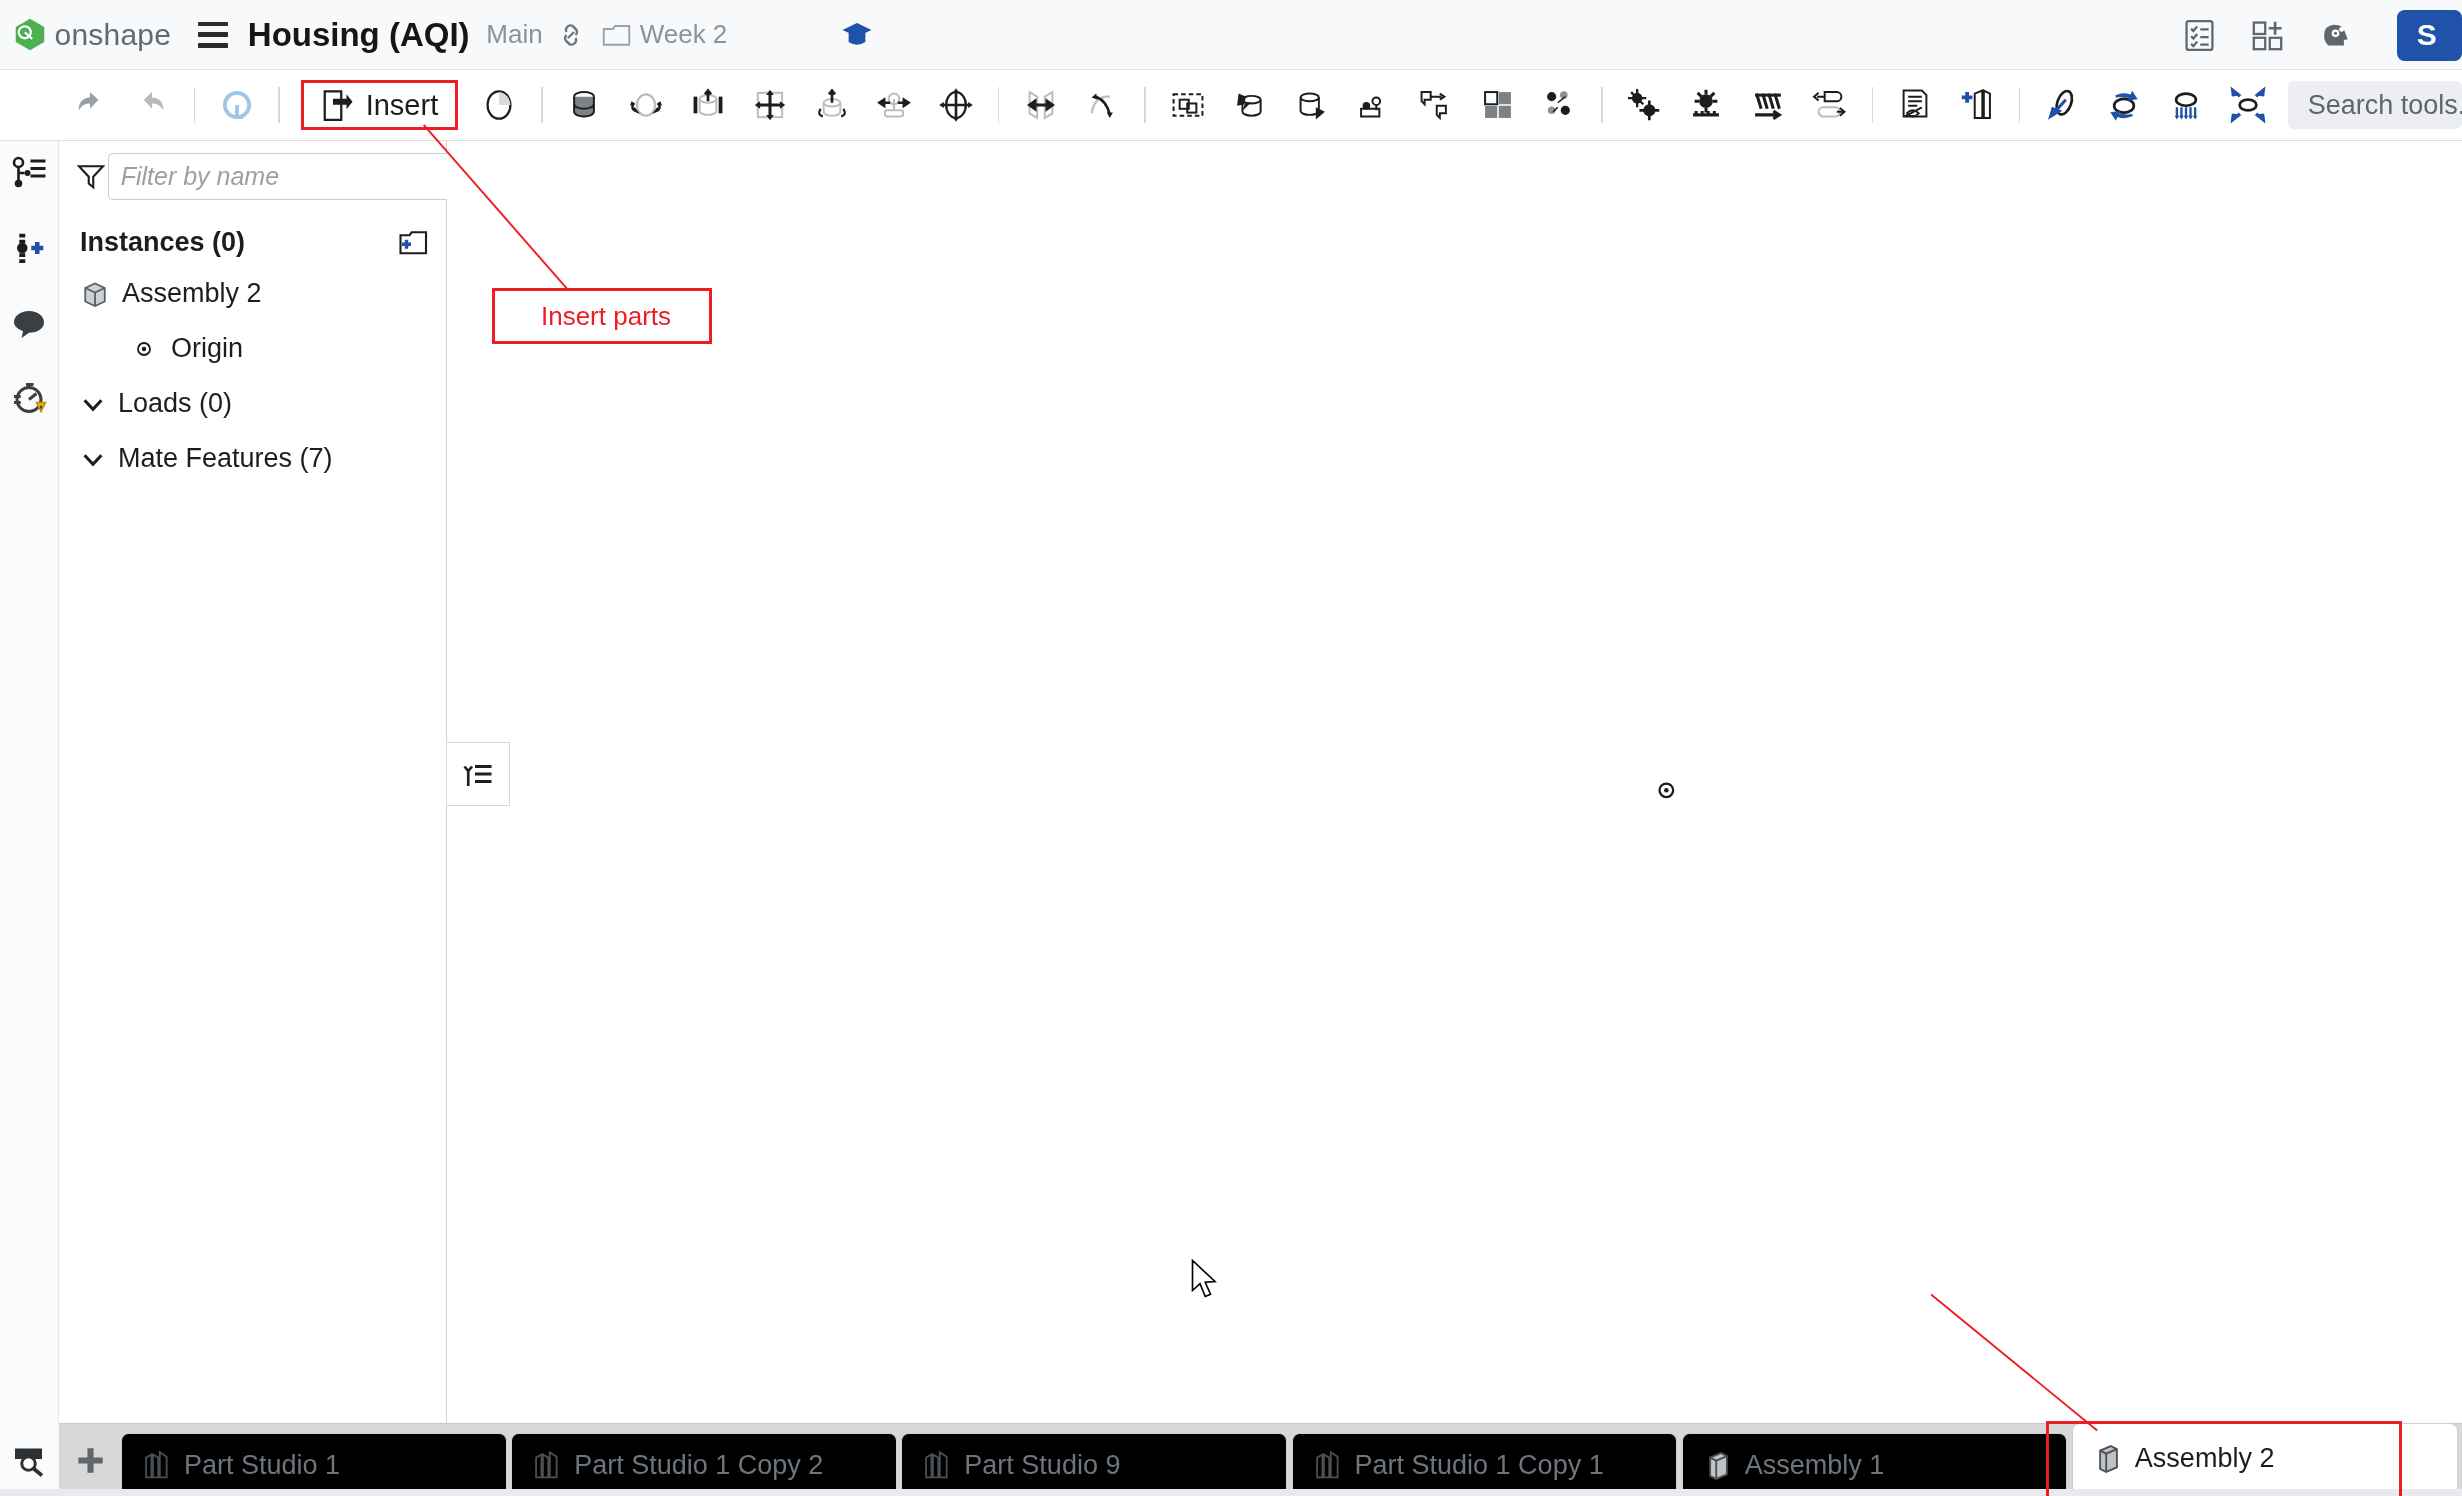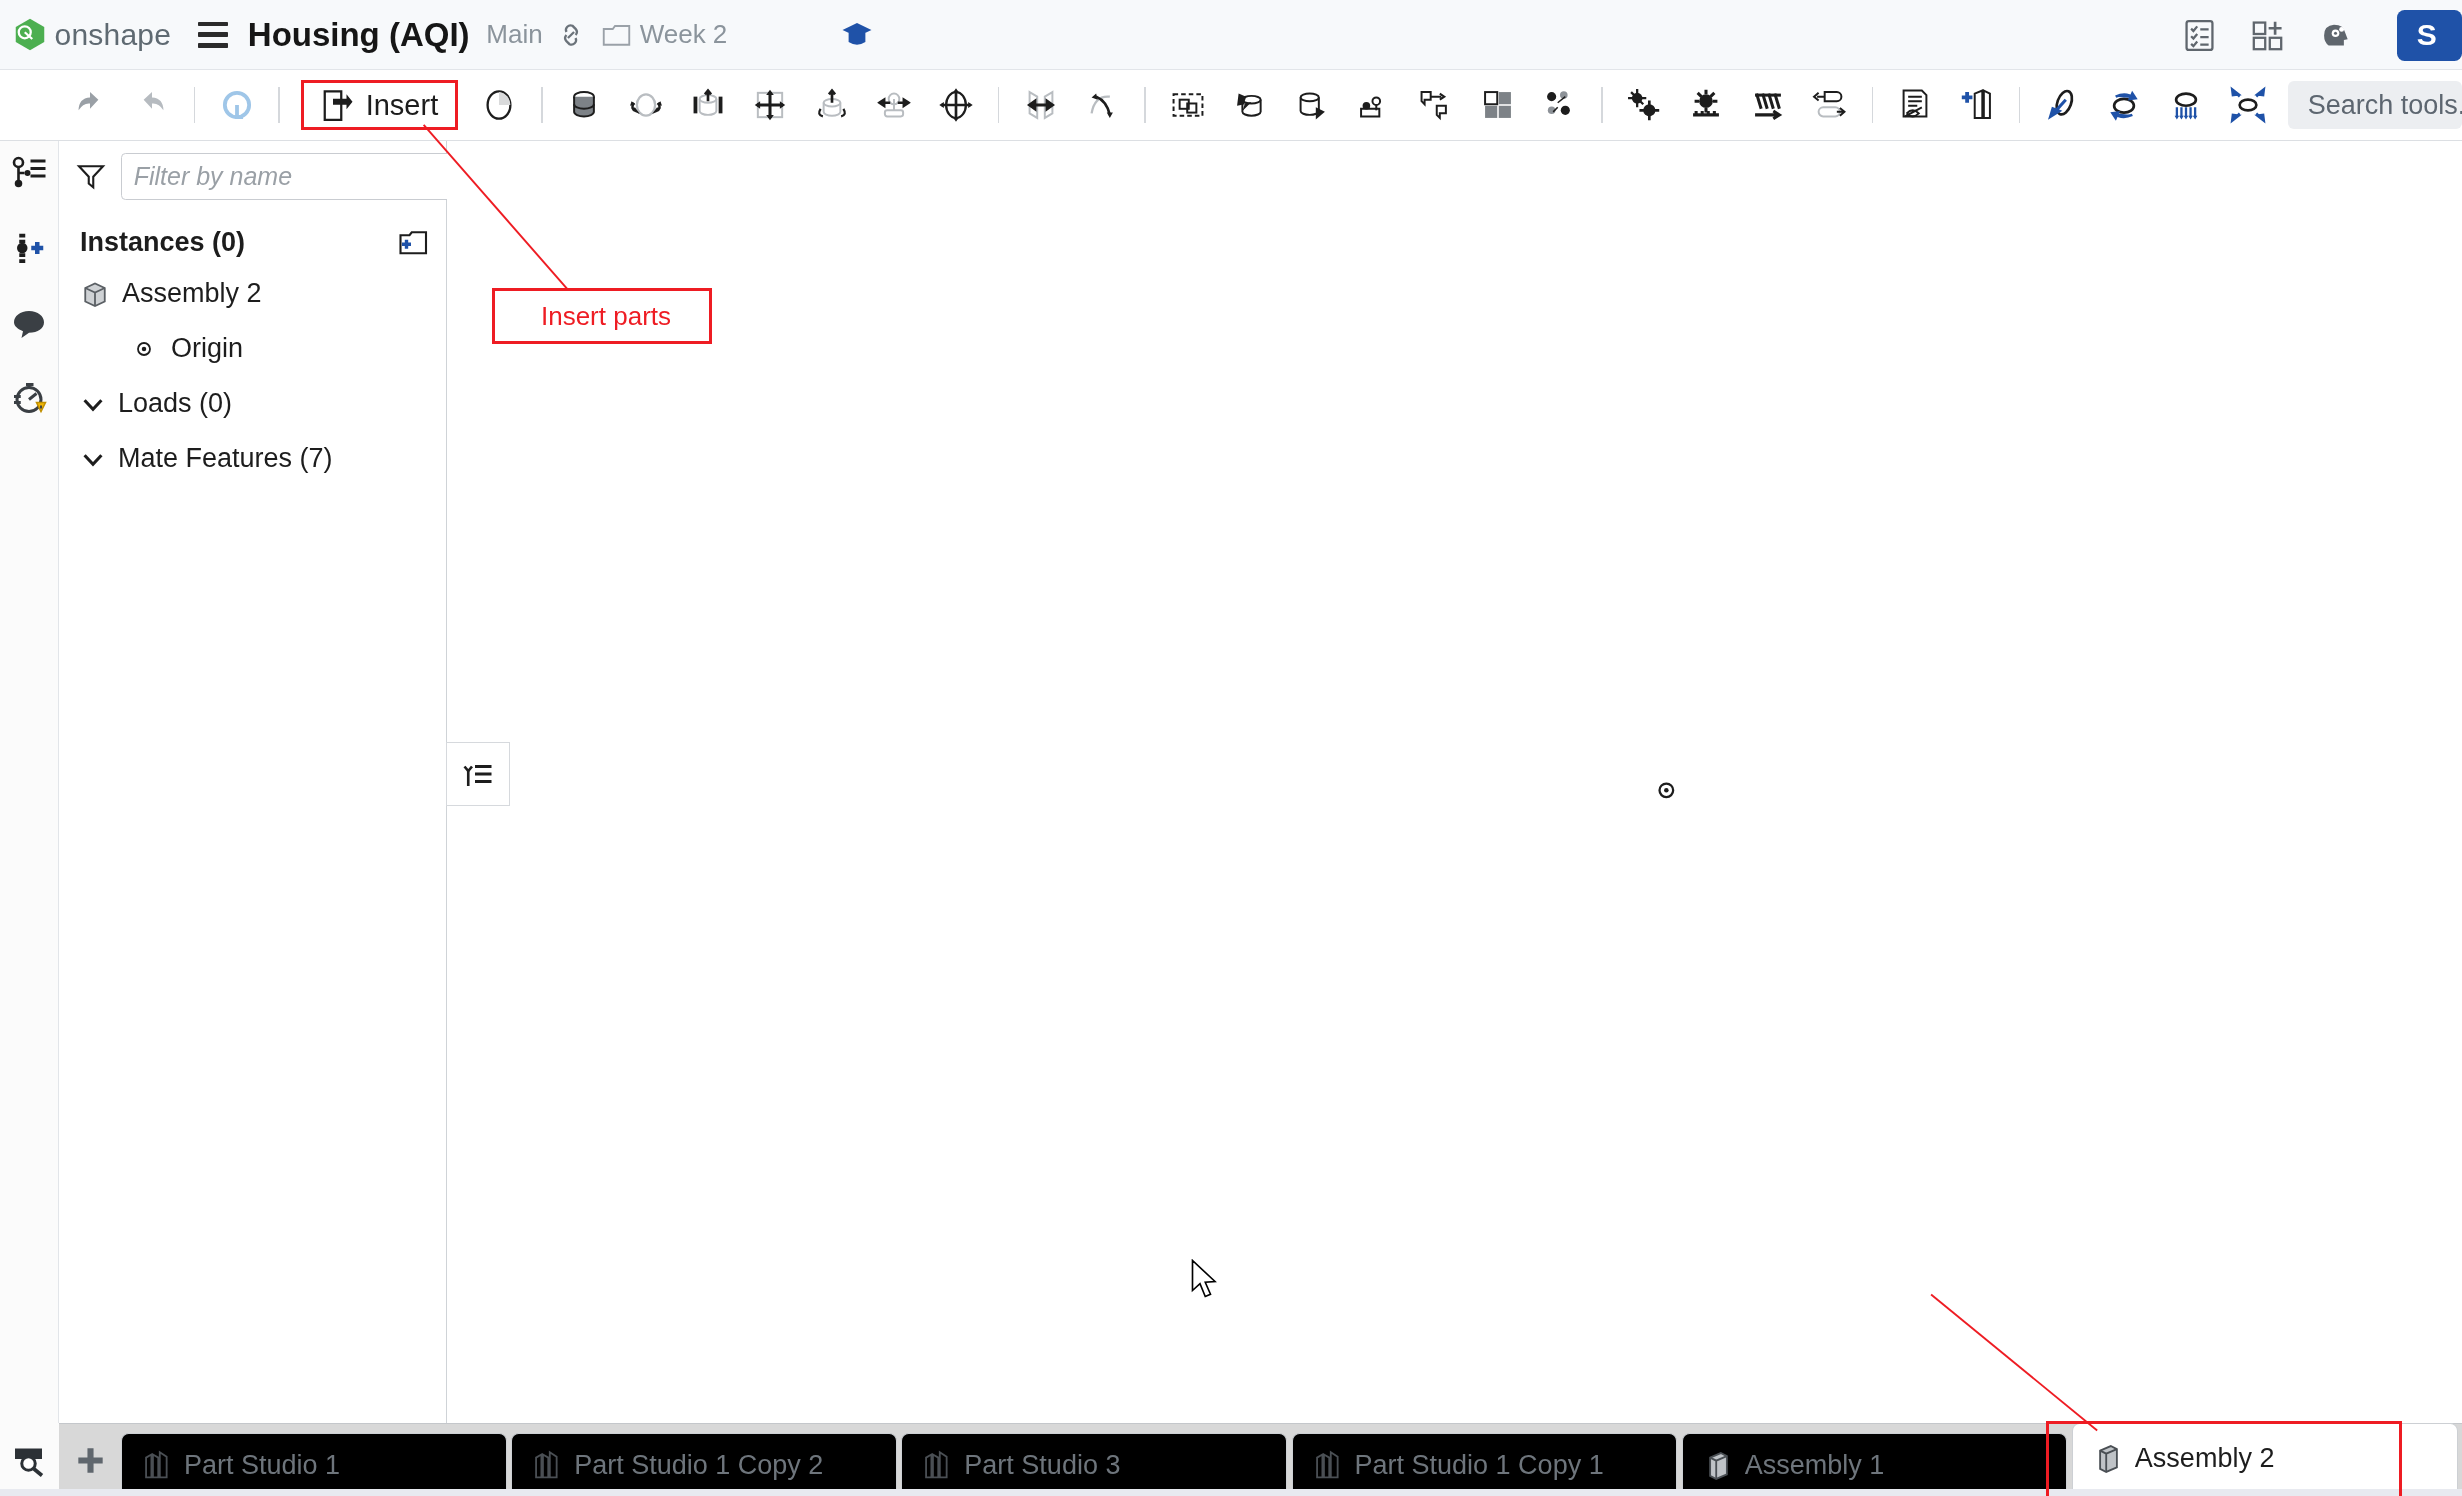--- a/index.html
+++ b/index.html
@@ -68,21 +68,21 @@
     border-right: 0.8px solid #e2e5e9;
     display: flex; flex-direction: column; align-items: center;
     padding-top: 13.6px; gap: 39px;
   }
   .rail-ic { width: 36px; height: 36px; cursor: pointer; }
 
   .panel {
     width: 388px; flex: 0 0 388px; background: #fff;
     border-right: 0.8px solid #cfd3d7; display: flex; flex-direction: column;
   }
-  .panel-filter { display: flex; align-items: center; height: 70px; padding: 0 16.7px; gap: 15px; }
+  .panel-filter { display: flex; align-items: center; height: 70px; padding: 0 16.7px; gap: 2px; }
   .funnel { width: 30px; height: 30px; flex: 0 0 30px; }
   .filter-input {
     flex: 1 1 auto; height: 47px; border: 0.8px solid #c9ccd1; border-radius: 4.5px;
     padding: 0 12px; font-size: 25px; color: #8b9097;
     font-family: "Liberation Sans", sans-serif; font-style: italic; background: #fff;
   }
   .filter-input::placeholder { color: #9aa0a6; font-style: italic; }
   .list-ic { width: 33px; height: 30px; flex: 0 0 33px; cursor: pointer; }
 
   .panel-section {
@@ -525,21 +525,21 @@
     <div class="tab">
       <svg class="tab-ic" viewBox="0 0 38 42">
         <path d="M4 10 L11 6 L11 36 L4 36 Z M13 6 L20 10 L20 36 L13 36 Z M22 3 L31 9 L31 36 L22 36 Z" fill="none" stroke="#4a4f54" stroke-width="2.4"></path>
       </svg>
       <span>Part Studio 1 Copy 2</span>
     </div>
     <div class="tab">
       <svg class="tab-ic" viewBox="0 0 38 42">
         <path d="M4 10 L11 6 L11 36 L4 36 Z M13 6 L20 10 L20 36 L13 36 Z M22 3 L31 9 L31 36 L22 36 Z" fill="none" stroke="#4a4f54" stroke-width="2.4"></path>
       </svg>
-      <span>Part Studio 3</span>
+      <span>Part Studio 9</span>
     </div>
     <div class="tab">
       <svg class="tab-ic" viewBox="0 0 38 42">
         <path d="M4 10 L11 6 L11 36 L4 36 Z M13 6 L20 10 L20 36 L13 36 Z M22 3 L31 9 L31 36 L22 36 Z" fill="none" stroke="#4a4f54" stroke-width="2.4"></path>
       </svg>
       <span>Part Studio 1 Copy 1</span>
     </div>
     <div class="tab">
       <svg class="tab-ic" viewBox="0 0 38 42">
         <path d="M8 10 L22 4 L30 8 L30 32 L16 38 L8 34 Z" fill="#bfc3c7" stroke="#4a4f54" stroke-width="2.4"></path>

